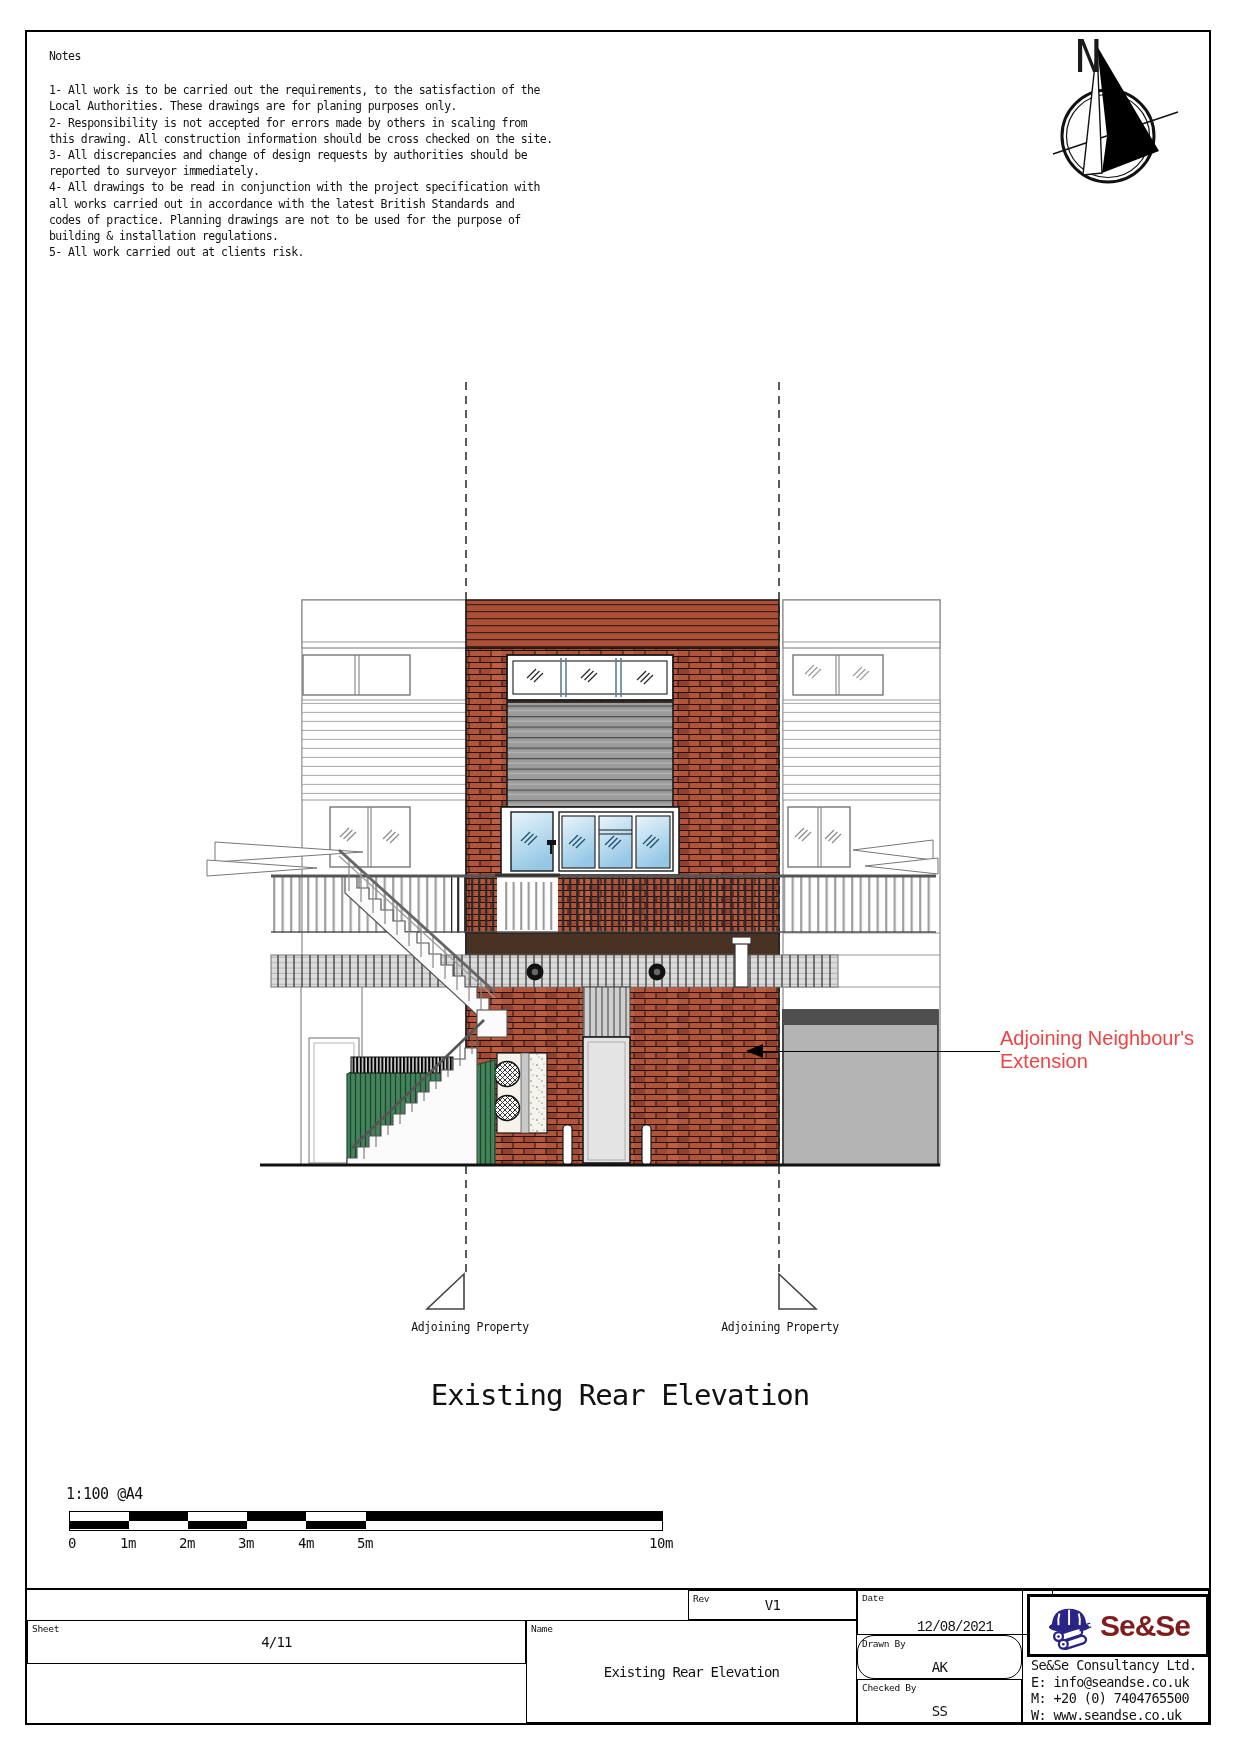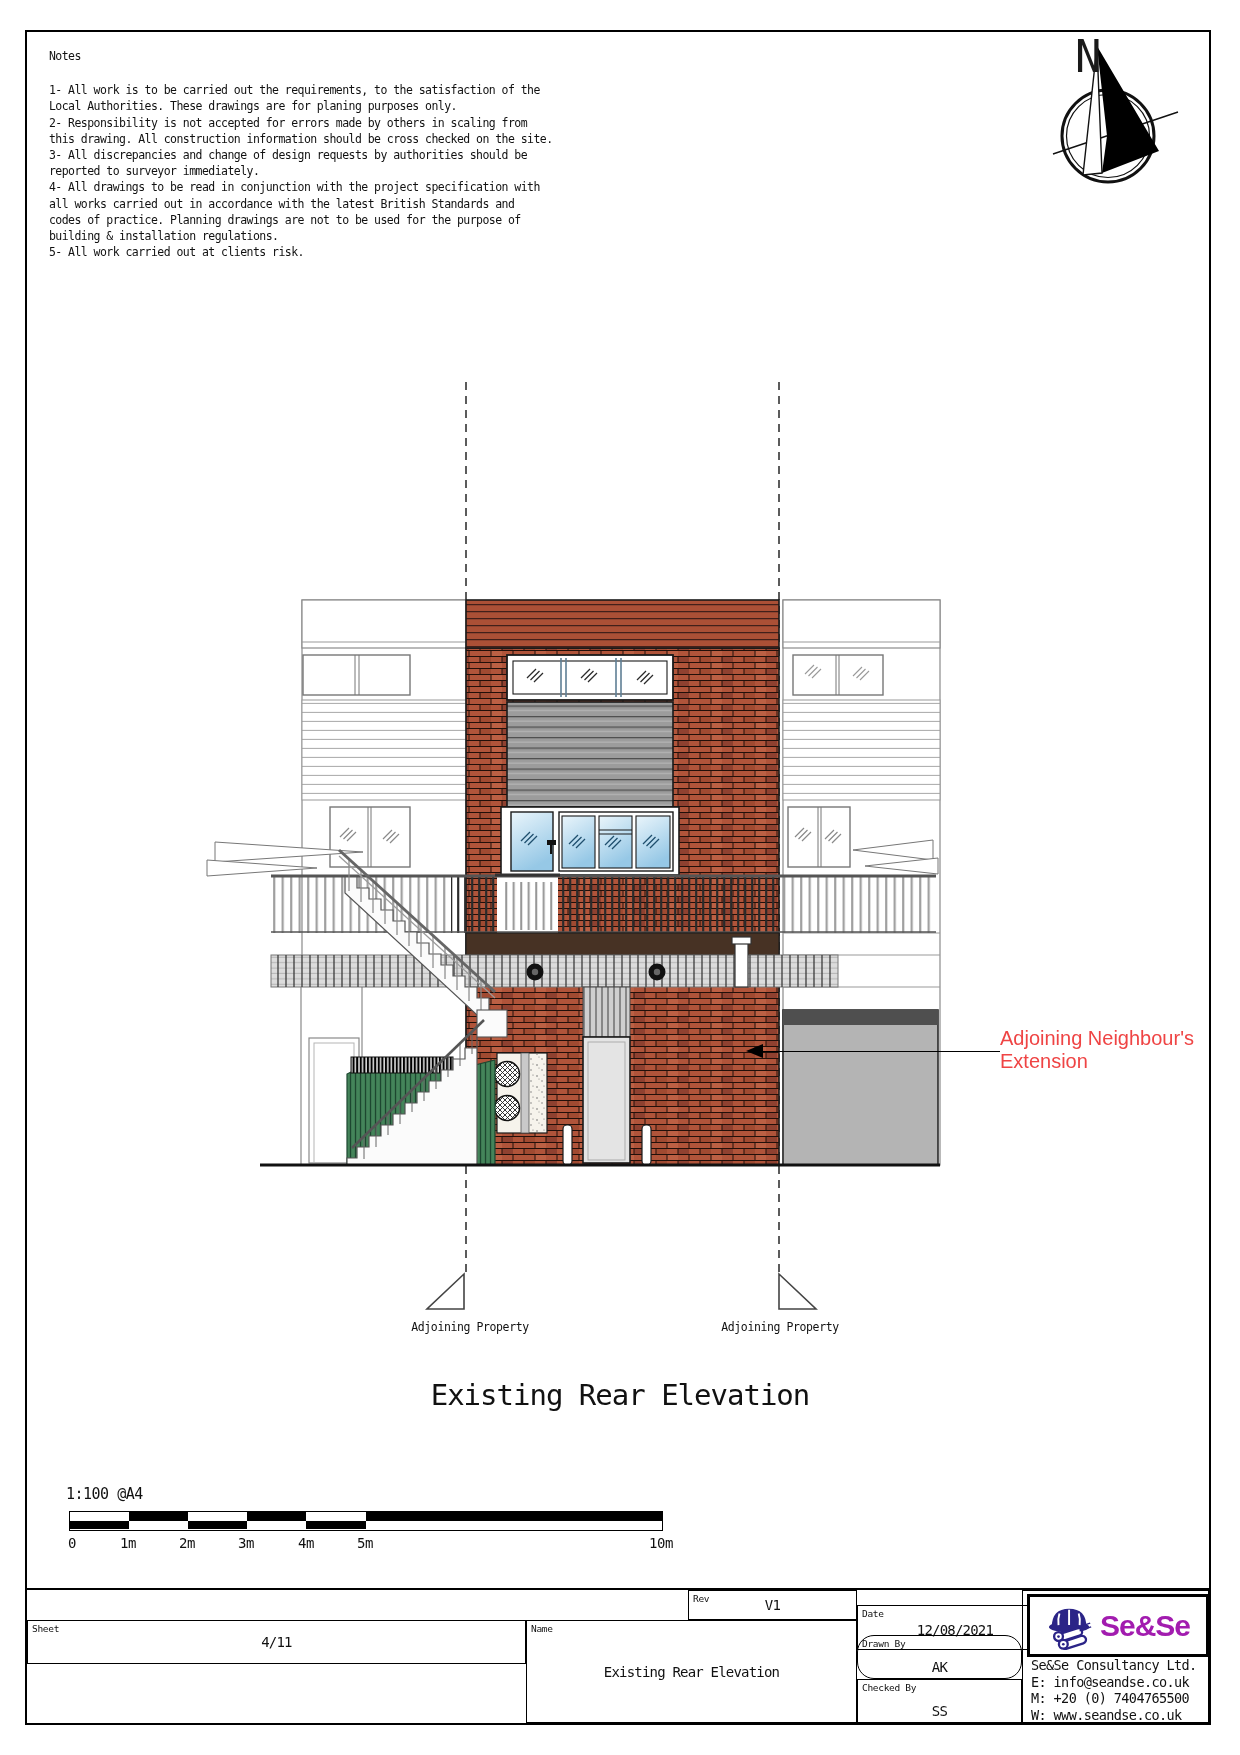--- a/index.html
+++ b/index.html
@@ -31,21 +31,21 @@
   .tick{position:absolute;top:1535px;font-size:14px;letter-spacing:-0.5px;transform:translateX(-50%);}
   
   #tblock{left:25px;top:1588px;width:1182px;height:133px;border:2px solid #000;background:#fff;}
   .cell{position:absolute;border:1.4px solid #000;box-sizing:border-box;}
   .cell .lbl{position:absolute;left:4px;top:2px;font-size:9.5px;letter-spacing:-0.3px;}
   .cell .val{position:absolute;left:0;top:0;width:100%;height:100%;display:flex;align-items:center;justify-content:center;
              font-size:14px;letter-spacing:-0.8px;white-space:nowrap;}
   #cell-logo{display:flex;flex-direction:column;}
   #logo-box{position:absolute;left:4px;top:3px;width:176px;height:57px;border:3.5px solid #000;background:#fff;
             display:flex;align-items:center;justify-content:center;gap:4px;}
-  #logo-text{font-family:"Liberation Sans", sans-serif;font-weight:bold;font-size:30px;color:#a21caf;letter-spacing:-1px;}
+  #logo-text{font-family:"Liberation Sans", sans-serif;font-weight:bold;font-size:30px;color:#7f1d1d;letter-spacing:-1px;}
   #company{position:absolute;left:8px;top:66px;font-size:13.5px;letter-spacing:-0.6px;line-height:16.5px;white-space:nowrap;}
 </style>
 </head>
 <body>
 
 <div id="sheet">
   <div class="abs" id="page-border"></div>
 
   <div class="abs" id="notes">
     <div class="nh">Notes</div>
@@ -311,23 +311,23 @@
   <span class="tick" style="left:246px;">3m</span>
   <span class="tick" style="left:306px;">4m</span>
   <span class="tick" style="left:365px;">5m</span>
   <span class="tick" style="left:661px;">10m</span>
 
   <div class="abs" id="tblock">
     <div class="cell" style="left:661px;top:0;width:169px;height:30px;">
       <span class="lbl">Rev</span>
       <span class="val">V1</span>
     </div>
-    <div class="cell" style="left:830px;top:15px;width:196px;height:45px;">
+    <div class="cell" style="left:830px;top:0;width:196px;height:45px;font-family:Liberation Mono, monospace;">
       <span class="lbl">Date</span>
-      <span class="val" style="padding-top:2px;">12/08/2021</span>
+      <span class="val" style="padding-top:14px;">12/08/2021</span>
     </div>
     <div class="cell" style="left:830px;top:45px;width:165px;height:44px;border-radius:17px;">
       <span class="lbl">Drawn By</span>
       <span class="val" style="padding-top:10px;">AK</span>
     </div>
     <div class="cell" style="left:830px;top:89px;width:165px;height:44px;">
       <span class="lbl">Checked By</span>
       <span class="val" style="padding-top:10px;">SS</span>
     </div>
     <div class="cell" style="left:0;top:30px;width:499px;height:44px;">

